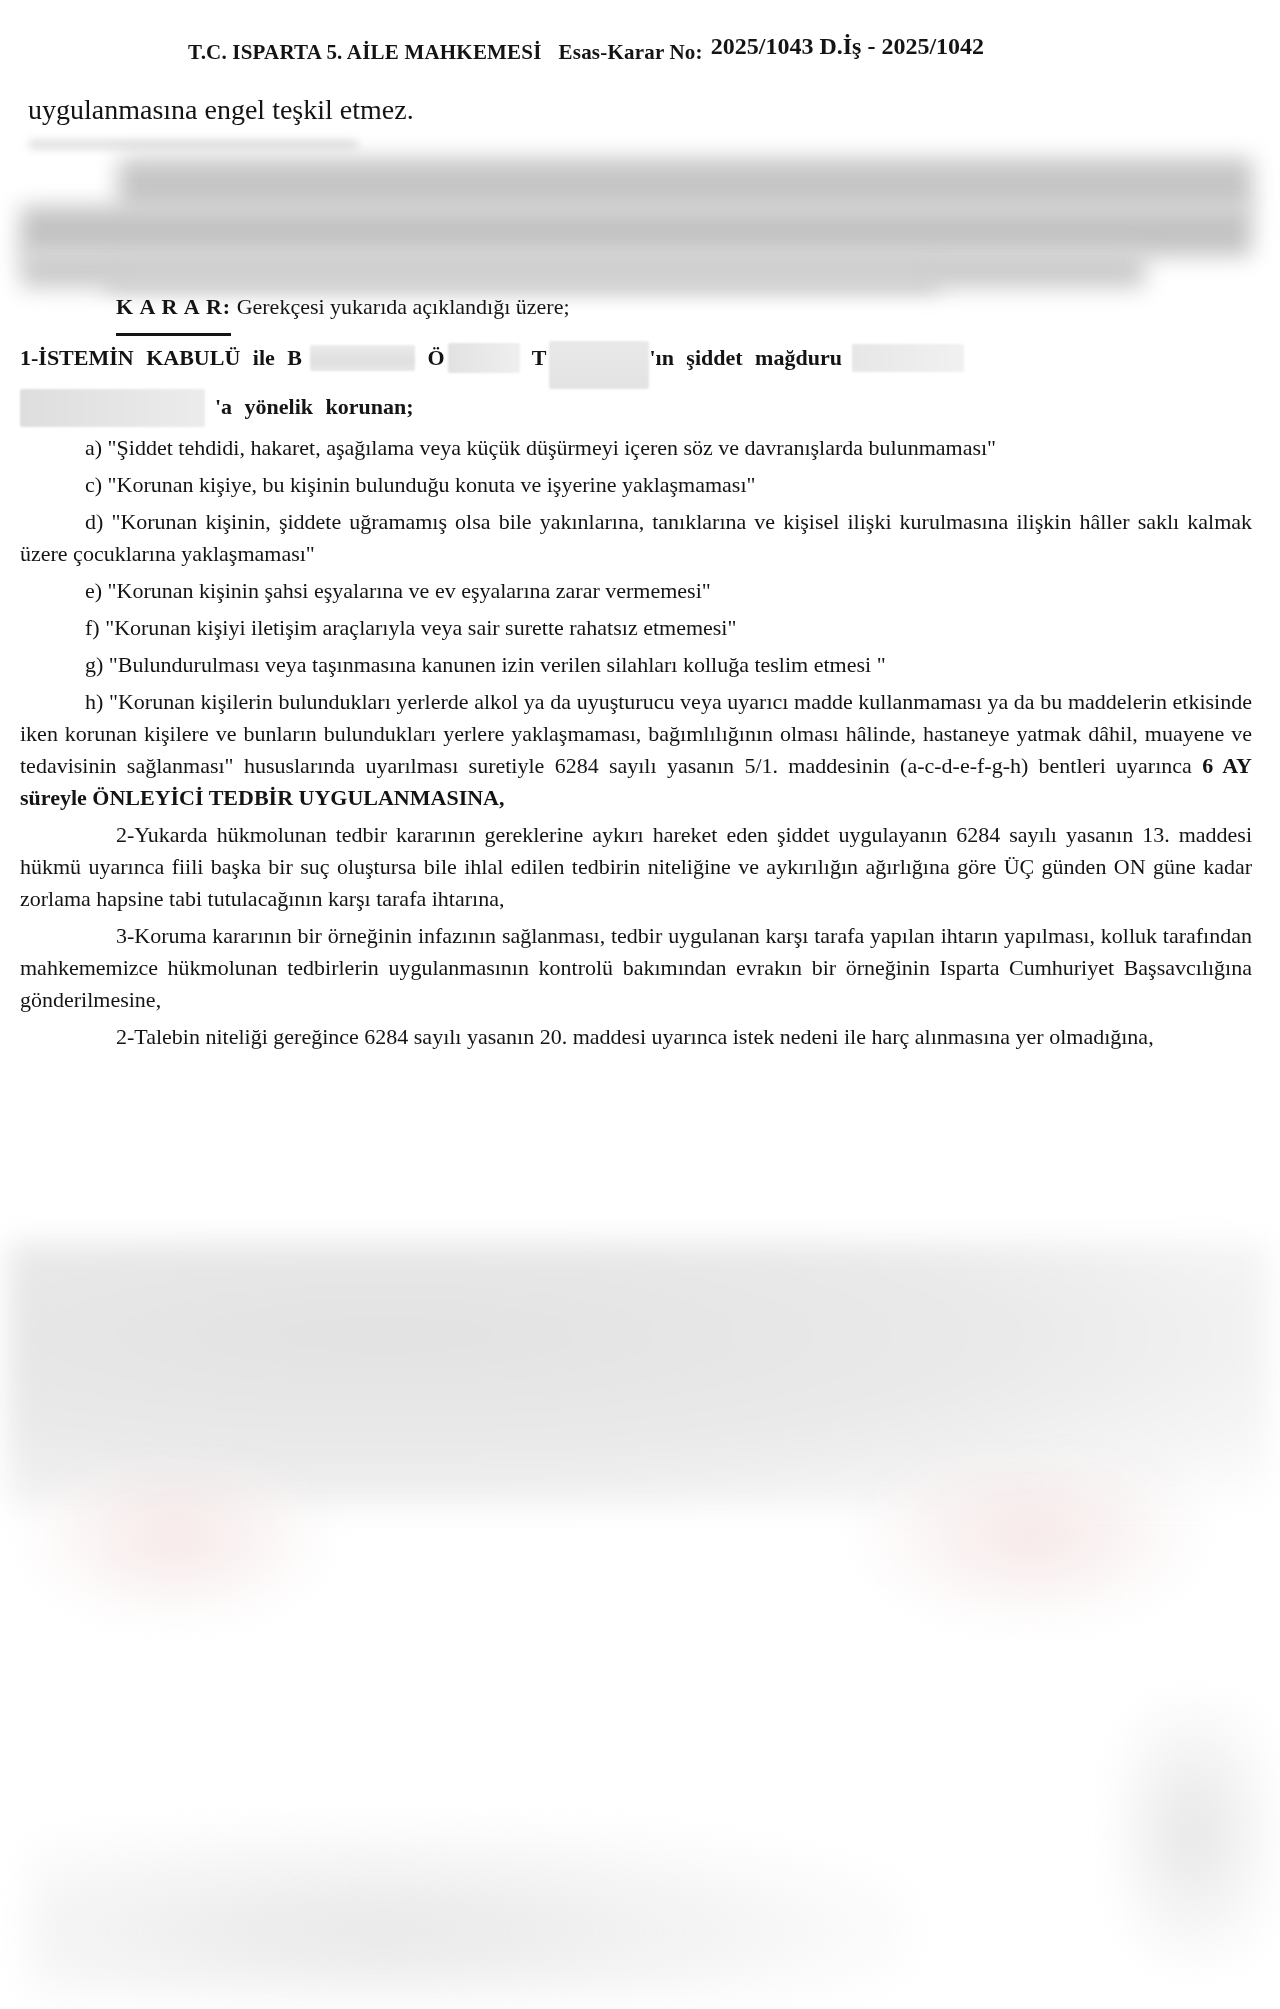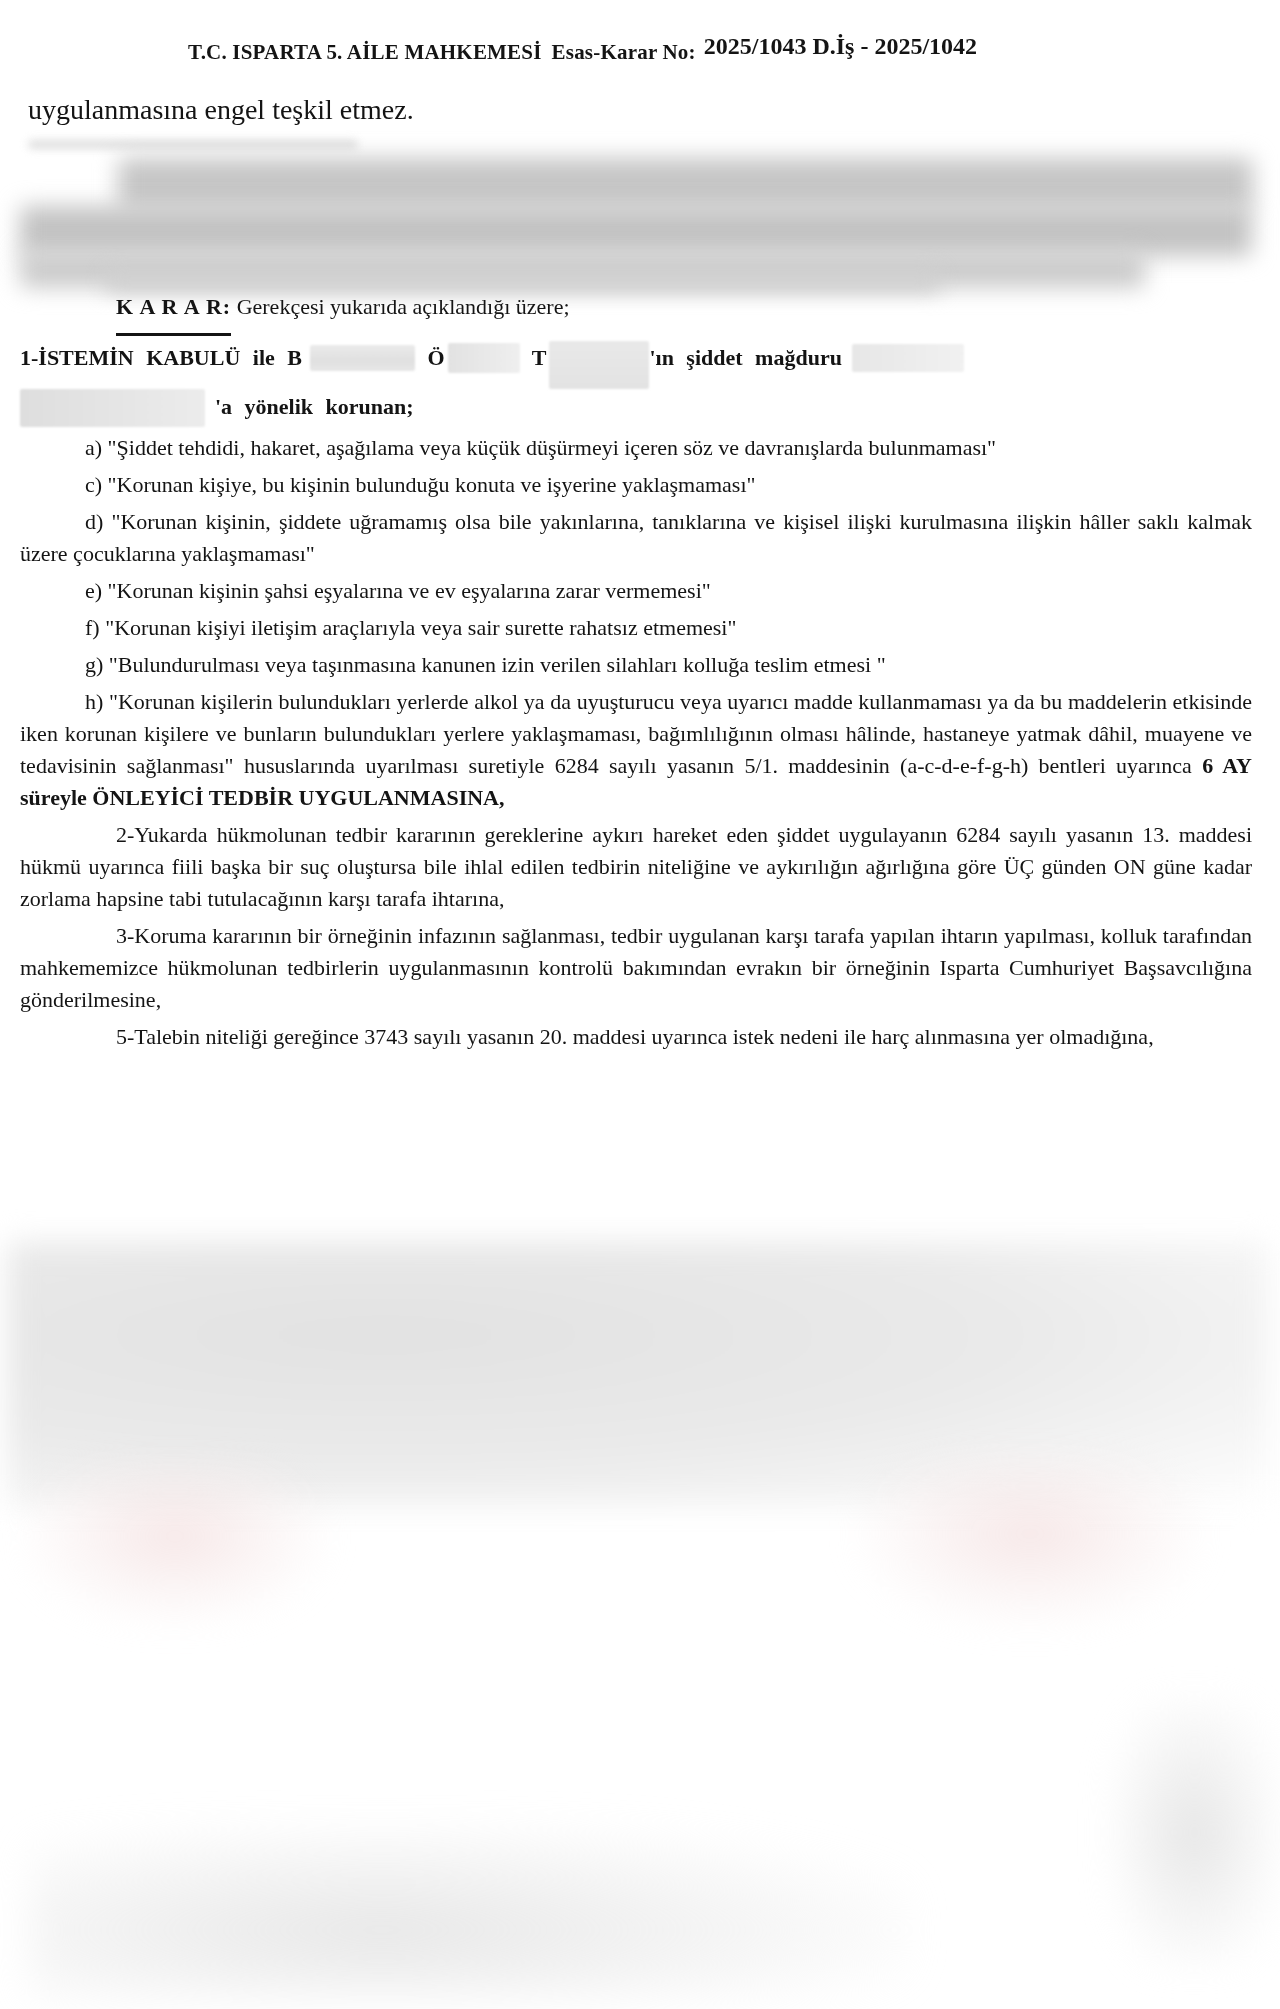--- a/index.html
+++ b/index.html
@@ -24,21 +24,21 @@
     letter-spacing: .2px;
   }
   .doc-header .case-no {
     font-weight: bold;
     font-size: 24px;
     position: relative;
     top: -5px;
     margin-left: 8px;
     letter-spacing: 0;
   }
-  .doc-header .hdr-label { margin-left: 10px; }
+  .doc-header .hdr-label { margin-left: 17px; }
 
   .preamble {
     position: absolute;
     top: 94px; left: 28px;
     font-size: 28px;
   }
 
   
   .blur { position: absolute; pointer-events: none; border-radius: 6px; }
   .b-faint-line { left: 28px; top: 140px; width: 330px; height: 9px;
@@ -143,21 +143,21 @@
 
     <p class="para indent-clause"><span>g)</span> <span>"Bulundurulması veya taşınmasına kanunen izin verilen silahları kolluğa teslim etmesi "</span></p>
 
     <p class="para indent-clause"><span>h)</span> <span>"Korunan kişilerin bulundukları yerlerde alkol ya da uyuşturucu veya uyarıcı madde kullanmaması ya da bu maddelerin etkisinde iken korunan kişilere ve bunların bulundukları yerlere yaklaşmaması, bağımlılığının olması hâlinde, hastaneye yatmak dâhil, muayene ve tedavisinin sağlanması" hususlarında uyarılması suretiyle 6284 sayılı yasanın 5/1. maddesinin (a-c-d-e-f-g-h) bentleri uyarınca </span><span class="bold">6 AY süreyle ÖNLEYİCİ TEDBİR UYGULANMASINA,</span></p>
 
     <p class="para indent-num"><span>2-Yukarda hükmolunan tedbir kararının gereklerine aykırı hareket eden şiddet uygulayanın 6284 sayılı yasanın 13. maddesi hükmü uyarınca fiili başka bir suç oluştursa bile ihlal edilen tedbirin niteliğine ve aykırılığın ağırlığına göre ÜÇ günden ON güne kadar zorlama hapsine tabi tutulacağının karşı tarafa ihtarına,</span></p>
 
     <p class="para indent-num"><span>3-Koruma kararının bir örneğinin infazının sağlanması, tedbir uygulanan karşı tarafa yapılan ihtarın yapılması, kolluk tarafından mahkememizce hükmolunan tedbirlerin uygulanmasının kontrolü bakımından evrakın bir örneğinin Isparta Cumhuriyet Başsavcılığına gönderilmesine,</span></p>
 
 
-    <p class="para indent-num"><span>5-Talebin niteliği gereğince 3743 sayılı yasanın 20. maddesi uyarınca istek nedeni ile harç alınmasına yer olmadığına,</span></p>
+    <p class="para indent-num"><span>2-Talebin niteliği gereğince 6284 sayılı yasanın 20. maddesi uyarınca istek nedeni ile harç alınmasına yer olmadığına,</span></p>
 
   </div>
 
   <div class="blur b-sign-area"></div>
   <div class="blur b-stamp-left"></div>
   <div class="blur b-stamp-right"></div>
   <div class="blur b-low-left"></div>
   <div class="blur b-low-right"></div>
 
 </div>

